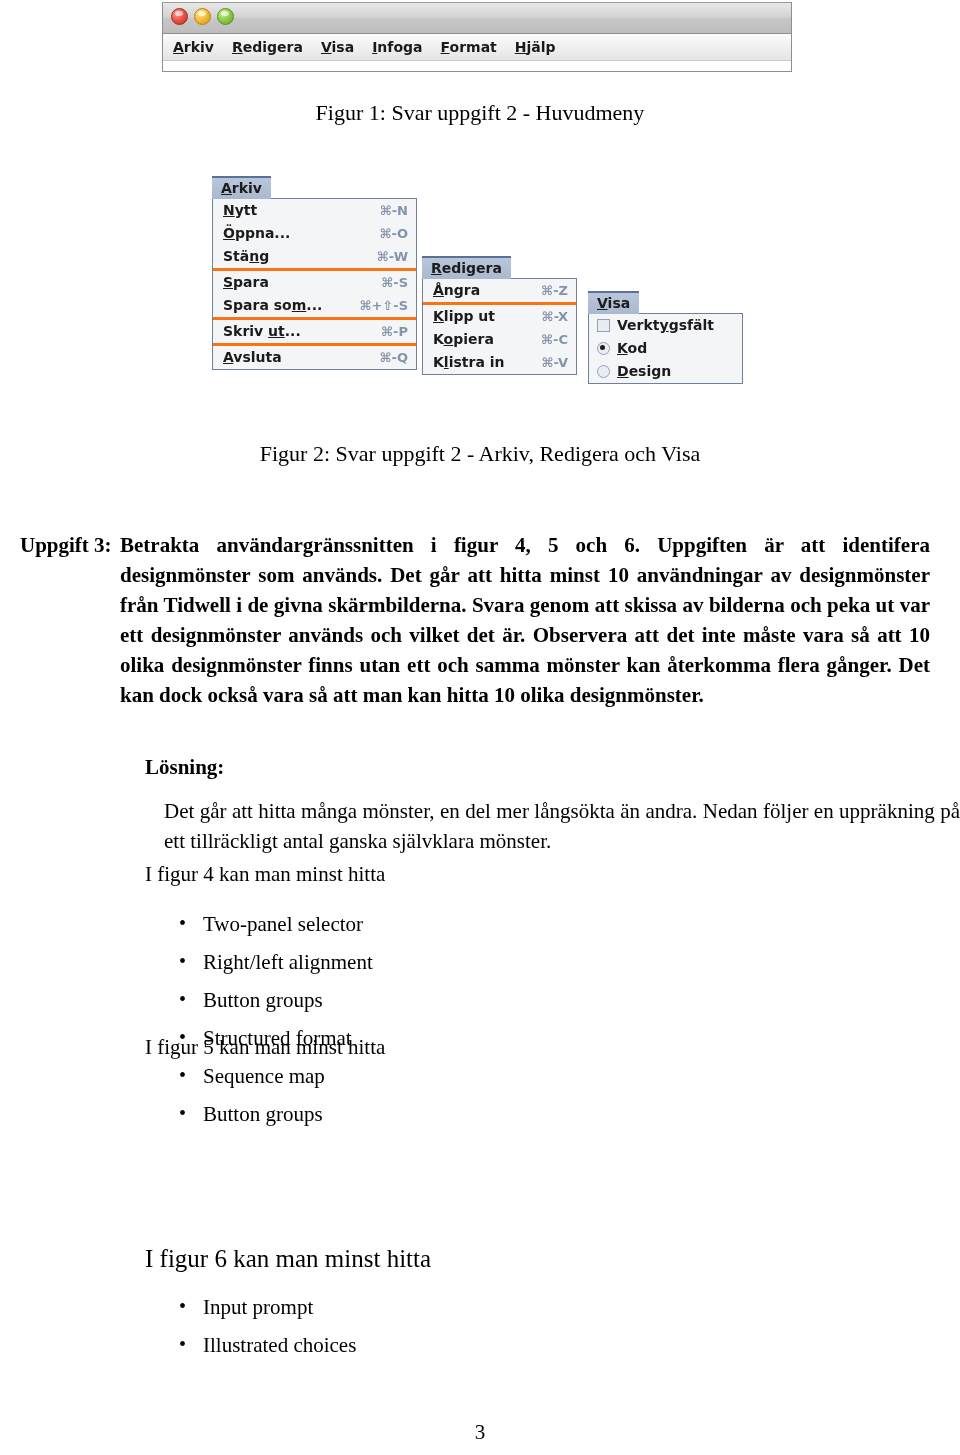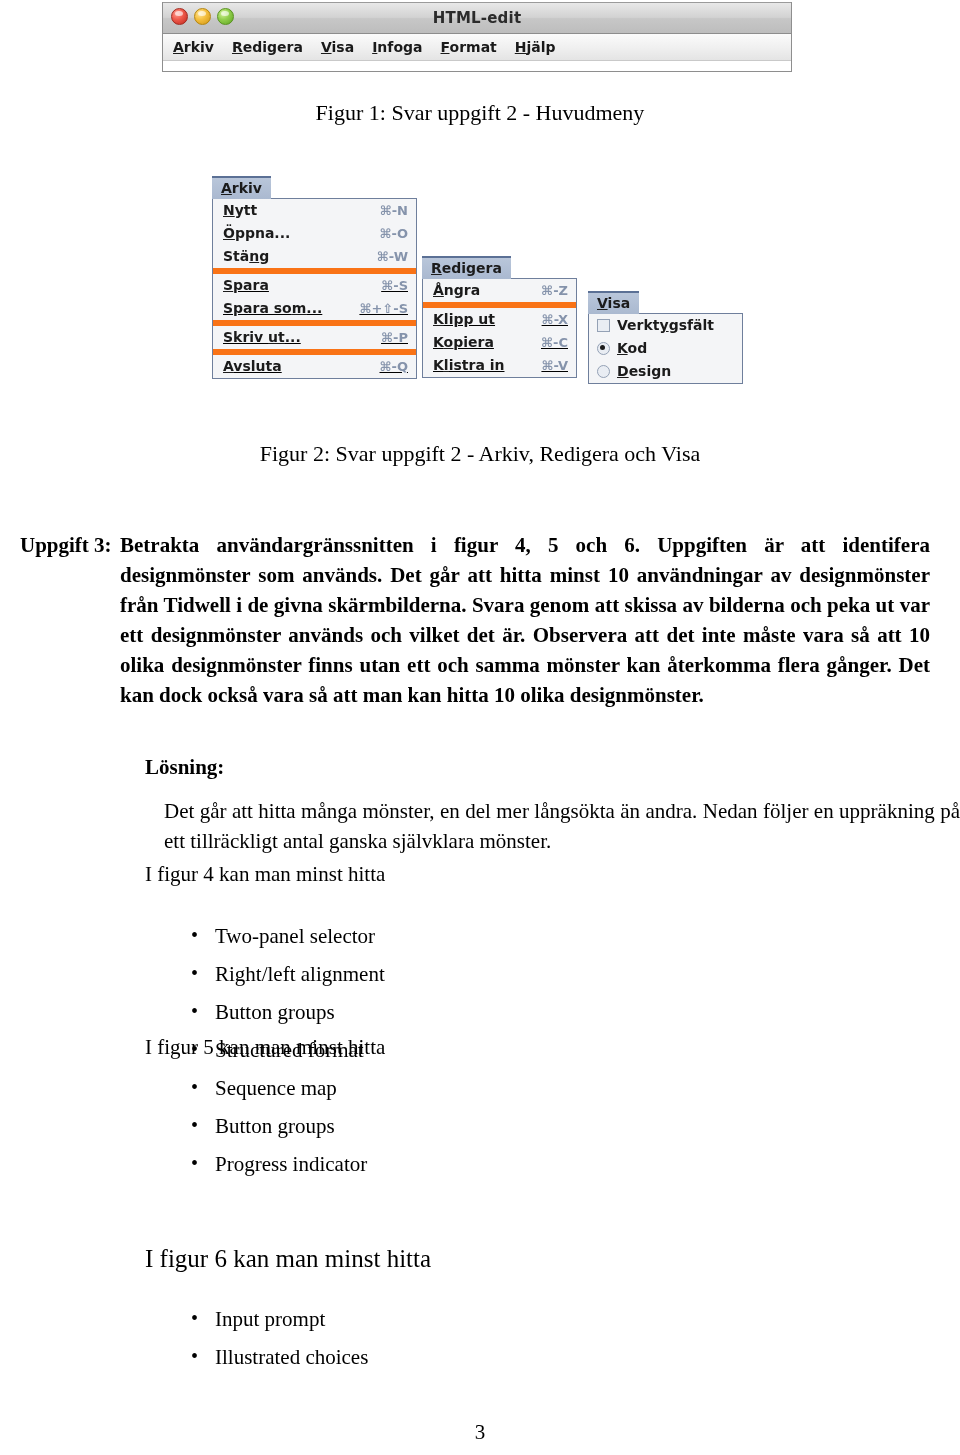--- a/index.html
+++ b/index.html
@@ -134,21 +134,21 @@
     color: #1b1b1b;
     box-sizing: border-box;
   }
   .menu-title .mn { text-decoration: underline; }
   .menu-panel {
     background: #f4f5f7;
     border: 1px solid #6f7f9c;
     margin-top: -1px;
     box-sizing: border-box;
   }
-  .menu-group + .menu-group { border-top: 6px solid #f97316; text-decoration: underline; }
+  .menu-group + .menu-group { border-top: 3px solid #f97316; }
   .menu-row {
     display: flex;
     align-items: center;
     font-family: "DejaVu Sans", "Liberation Sans", sans-serif;
     font-size: 14px;
     font-weight: bold;
     color: #1b1b1b;
     padding: 3px 8px 4px 10px;
     white-space: nowrap;
   }
@@ -234,21 +234,21 @@
   }
   .para { text-align: justify; margin-left: 19px; }
   #losning-block { top: 752px; }
   #losning-block .para { margin-top: 14px; }
   #intro-fig4 { position: absolute; left: 145px; top: 862px; font-size: 21px; }
   #intro-fig5 { position: absolute; left: 145px; top: 1035px; font-size: 21px; }
   #intro-fig6 { position: absolute; left: 145px; top: 1245px; font-size: 25px; }
 
   ul.bullets {
     position: absolute;
-    margin: 12px;
+    margin: 0;
     padding: 0;
     list-style: none;
     font-size: 21px;
     left: 175px;
   }
   ul.bullets li {
     position: relative;
     padding-left: 28px;
     line-height: 38px;
   }
@@ -274,21 +274,20 @@
 </head>
 <body>
 
 <div class="app-window">
   <div class="titlebar">
     <div class="traffic-lights">
       <span class="light red"></span>
       <span class="light yellow"></span>
       <span class="light green"></span>
     </div>
-    <div class="window-title">HTML-edit</div>
   </div>
   <div class="menubar">
     <span class="menubar-item"><span class="mn">A</span><span>rkiv</span></span>
     <span class="menubar-item"><span class="mn">R</span><span>edigera</span></span>
     <span class="menubar-item"><span class="mn">V</span><span>isa</span></span>
     <span class="menubar-item"><span class="mn">I</span><span>nfoga</span></span>
     <span class="menubar-item"><span class="mn">F</span><span>ormat</span></span>
     <span class="menubar-item"><span class="mn">H</span><span>jälp</span></span>
   </div>
   <div class="app-body"></div>
@@ -413,21 +412,20 @@
   <li>Two-panel selector</li>
   <li>Right/left alignment</li>
   <li>Button groups</li>
 </ul>
 
 <div id="intro-fig5">I figur 5 kan man minst hitta</div>
 <ul class="bullets" id="bullets-fig5">
   <li>Structured format</li>
   <li>Sequence map</li>
   <li>Button groups</li>
-  <li>Progress indicator</li>
 </ul>
 
 <div id="intro-fig6">I figur 6 kan man minst hitta</div>
 <ul class="bullets" id="bullets-fig6">
   <li>Input prompt</li>
   <li>Illustrated choices</li>
 </ul>
 
 <div class="page-number">3</div>
 

